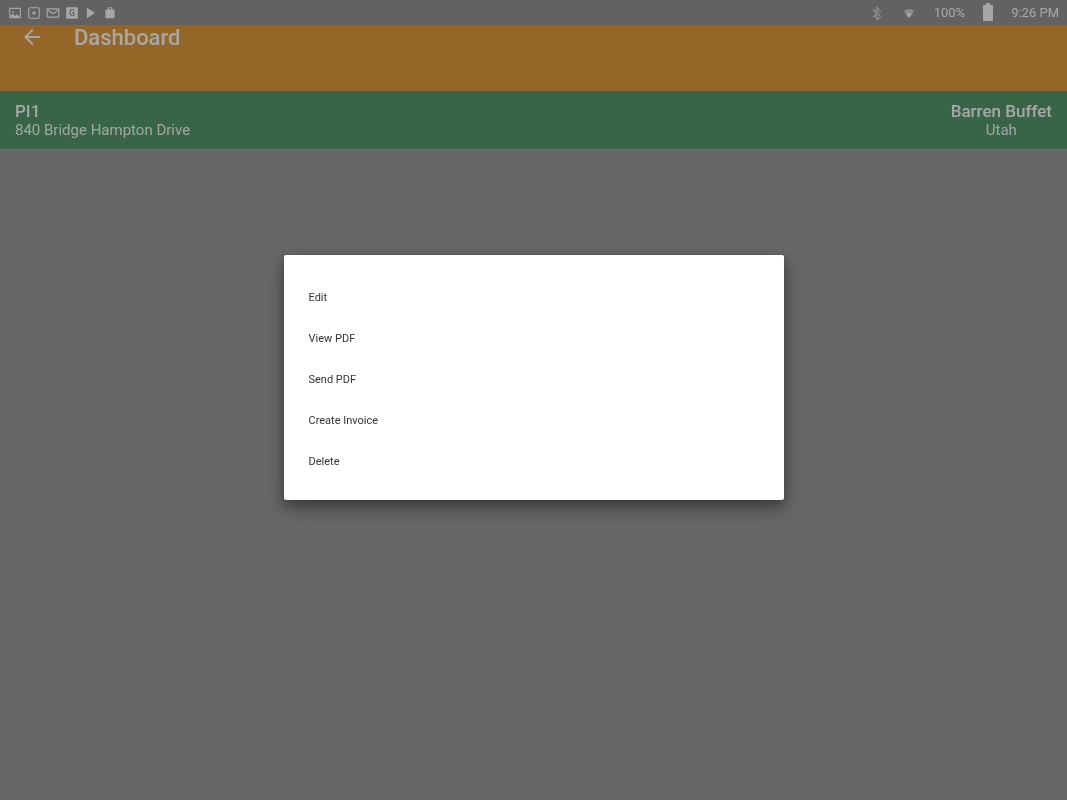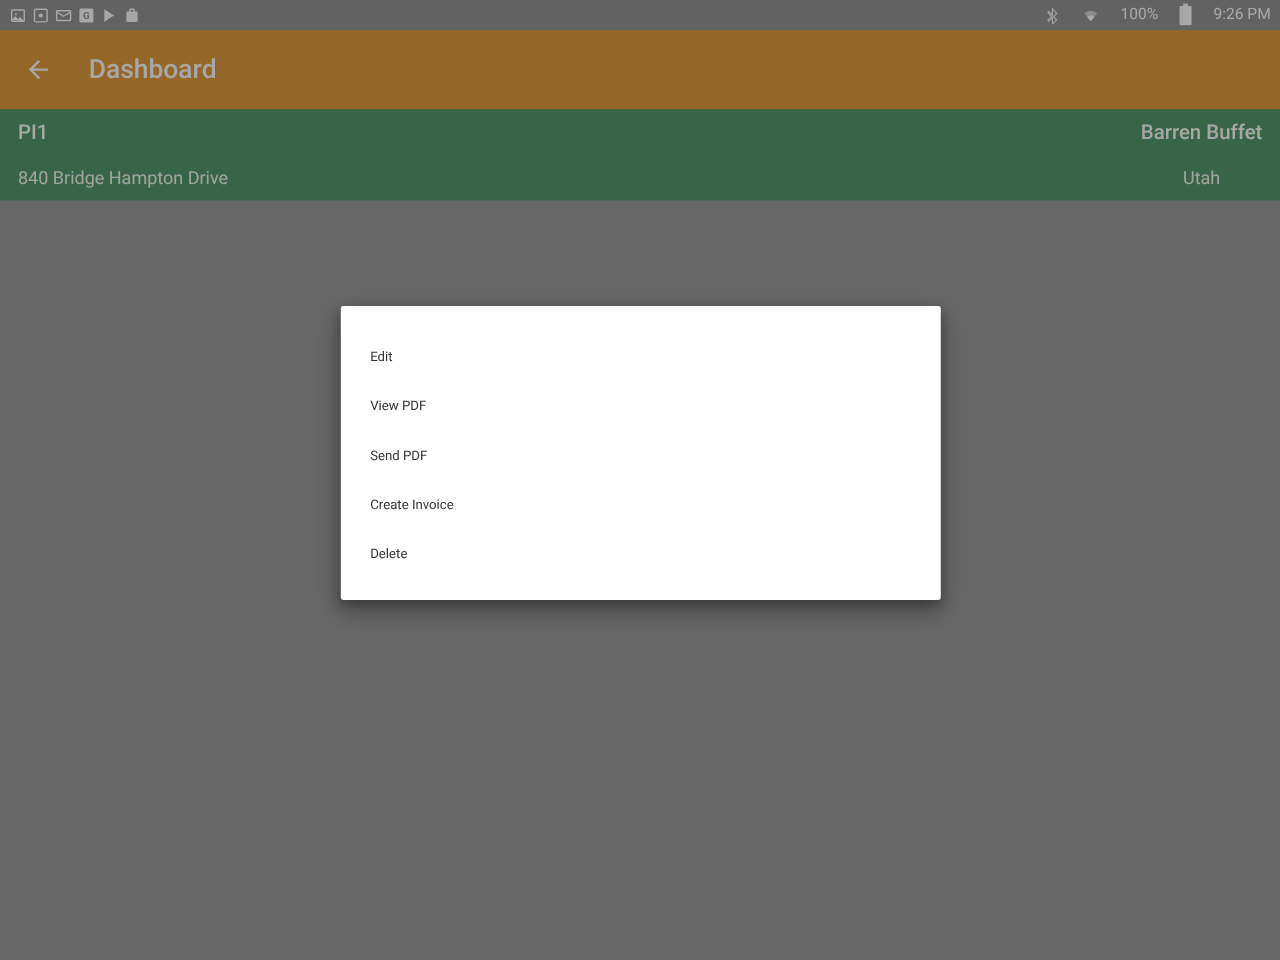--- a/index.html
+++ b/index.html
@@ -55,36 +55,35 @@
       top: -2px;
       left: 3px;
       width: 4px;
       height: 2px;
       background: #ffffff;
     }
     .app-bar {
       height: 66px;
       background: #d97c00;
       display: flex;
-      align-items: center;
       padding: 0 20px;
       gap: 30px;
     }
     .back-arrow {
       width: 24px;
       height: 24px;
       color: #ffffff;
     }
     .app-title {
       color: #ffffff;
       font-size: 22px;
       font-weight: 500;
     }
     .list-item {
-      height: 76px;
+      height: 58px;
       background: #1f7a3a;
       display: flex;
       justify-content: space-between;
       padding: 10px 15px;
       color: #ffffff;
     }
     .list-left, .list-right {
       display: flex;
       flex-direction: column;
       justify-content: space-between;

